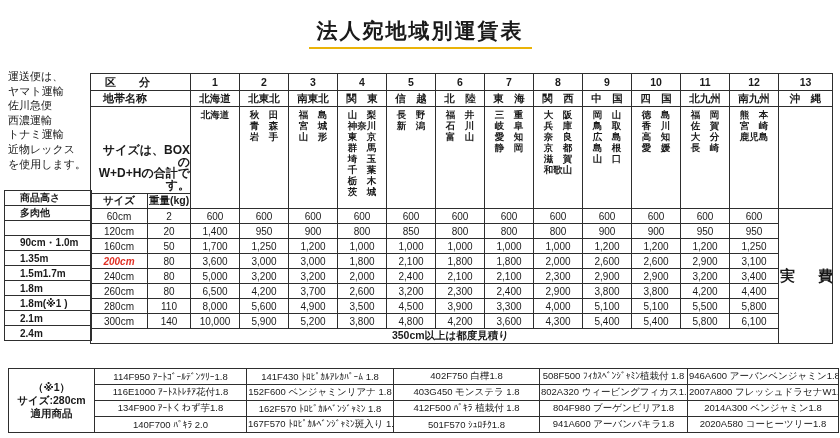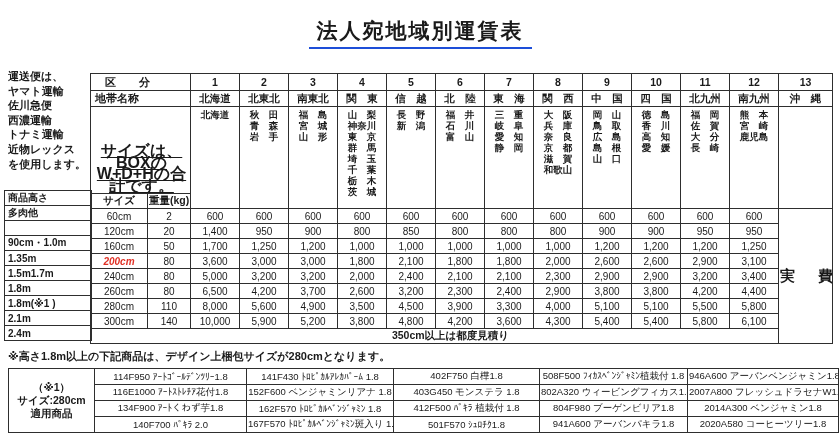--- a/index.html
+++ b/index.html
@@ -2,55 +2,55 @@
 <html><head>
 <meta charset="utf-8">
 <style>
   html,body{margin:0;padding:0;background:#ffffff;}
   #page{position:relative;width:840px;height:438px;background:#ffffff;overflow:hidden;
         font-family:"Liberation Sans","DejaVu Sans",sans-serif;color:#1a1a1a;}
 
   
   .title-wrap{position:absolute;top:17px;left:0;width:840px;text-align:center;}
   .title{display:inline-block;font-size:21px;font-weight:bold;letter-spacing:2px;
-         border-bottom:2px solid #1d4ed8;padding:0 8px 2px 8px;}
-
-  
-  .carriers{position:absolute;left:8px;top:69px;font-size:11px;font-weight:bold;
+         border-bottom:2px solid #eab308;padding:0 8px 2px 8px;}
+
+  
+  .carriers{position:absolute;left:8px;top:69px;font-size:11px;font-weight:normal;
             line-height:14.6px;white-space:pre-line;}
 
   
   table{border-collapse:collapse;table-layout:fixed;}
   td{border:1px solid #2e2e2e;padding:0 1px;text-align:center;vertical-align:middle;
      overflow:hidden;white-space:nowrap;font-size:10.5px;}
 
   
   #rate{position:absolute;left:90px;top:73px;width:742px;border:1.5px solid #2e2e2e;}
   #rate .corner{font-weight:bold;font-size:11px;text-align:left;padding-left:14px;letter-spacing:6px;}
-  #rate .zrowhdr{font-weight:bold;font-size:11px;text-align:left;padding-left:4px;}
+  #rate .zrowhdr{font-weight:bold;font-size:11px;text-align:left;padding-left:12px;}
   .r-kubun{height:17px;margin-top:36px;} .r-zones{height:15px;} .r-sizehdr{height:13px;}
   .zn{font-weight:bold;font-size:10.5px;}
   .zname{font-weight:bold;font-size:10.5px;}
   .pref{vertical-align:top;font-weight:bold;font-size:9.5px;line-height:11px;
         white-space:pre-line;padding-top:2px;}
-  .boxnote{vertical-align:bottom;text-align:center;font-weight:bold;font-size:16px;
-           line-height:11.5px;white-space:pre-line;padding:0 0 2px 2px;height:84px;text-decoration:underline;}
+  .boxnote{vertical-align:bottom;text-align:right;font-weight:bold;font-size:12px;
+           line-height:11.5px;white-space:pre-line;padding:0 0 2px 2px;height:84px;}
   .shdr{font-weight:bold;font-size:10.5px;}
   .r-data{height:15px;margin-top:44px;}
   .csize{font-size:10px;}
   .csize.red{color:#e03024;font-weight:bold;font-style:italic;}
   .cwt{font-size:10px;}
   .cval{font-size:10px;}
   .okinawa{font-weight:bold;font-size:15px;letter-spacing:4px;}
   .r-oversize{height:14px;}
   .coversize{font-weight:bold;font-size:10.5px;padding-left:33px;}
 
   
   #height-tbl{position:absolute;left:4px;top:190px;width:87px;border:1.5px solid #2e2e2e;}
-  #height-tbl td{text-align:left;padding-left:3px;font-weight:bold;font-size:10px;margin-top:24px;}
+  #height-tbl td{text-align:left;padding-left:15px;font-weight:bold;font-size:10px;margin-top:24px;}
   #height-tbl tr{height:15px;}
   #height-tbl tr.hh{height:13px;}
 
   
   .footnote{position:absolute;left:8px;top:349px;font-size:11px;font-weight:bold;}
 
   
   #products{position:absolute;left:8px;top:368px;width:830px;border:1.5px solid #2e2e2e;}
   #products tr{height:16px;}
   .plabel{font-weight:bold;font-size:10.5px;white-space:pre-line;line-height:13px;}
@@ -345,21 +345,20 @@
         </tr>
         <tr>
           <td class="hl">2.1m</td>
         </tr>
         <tr>
           <td class="hl">2.4m</td>
         </tr>
       </tbody>
   </table>
 
-  <div class="footnote">※高さ1.8m以上の下記商品は、デザイン上梱包サイズが280cmとなります。</div>
 
   <table id="products">
     <colgroup>
       <col style="width:86px">
         <col style="width:152px">
         <col style="width:147px">
       <col style="width:146px">
         <col style="width:148px">
         <col style="width:151px">
     </colgroup>

